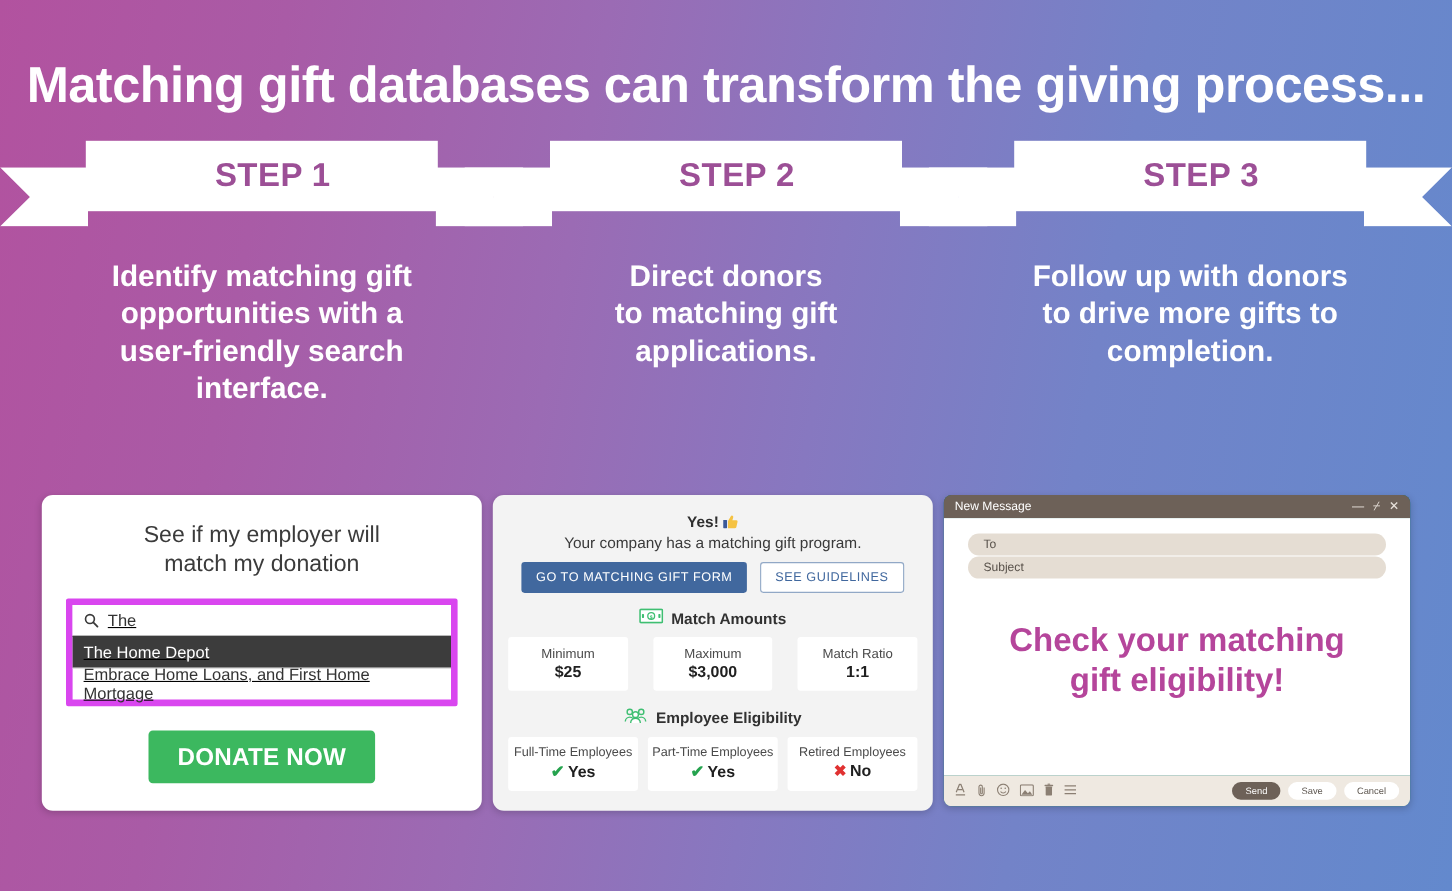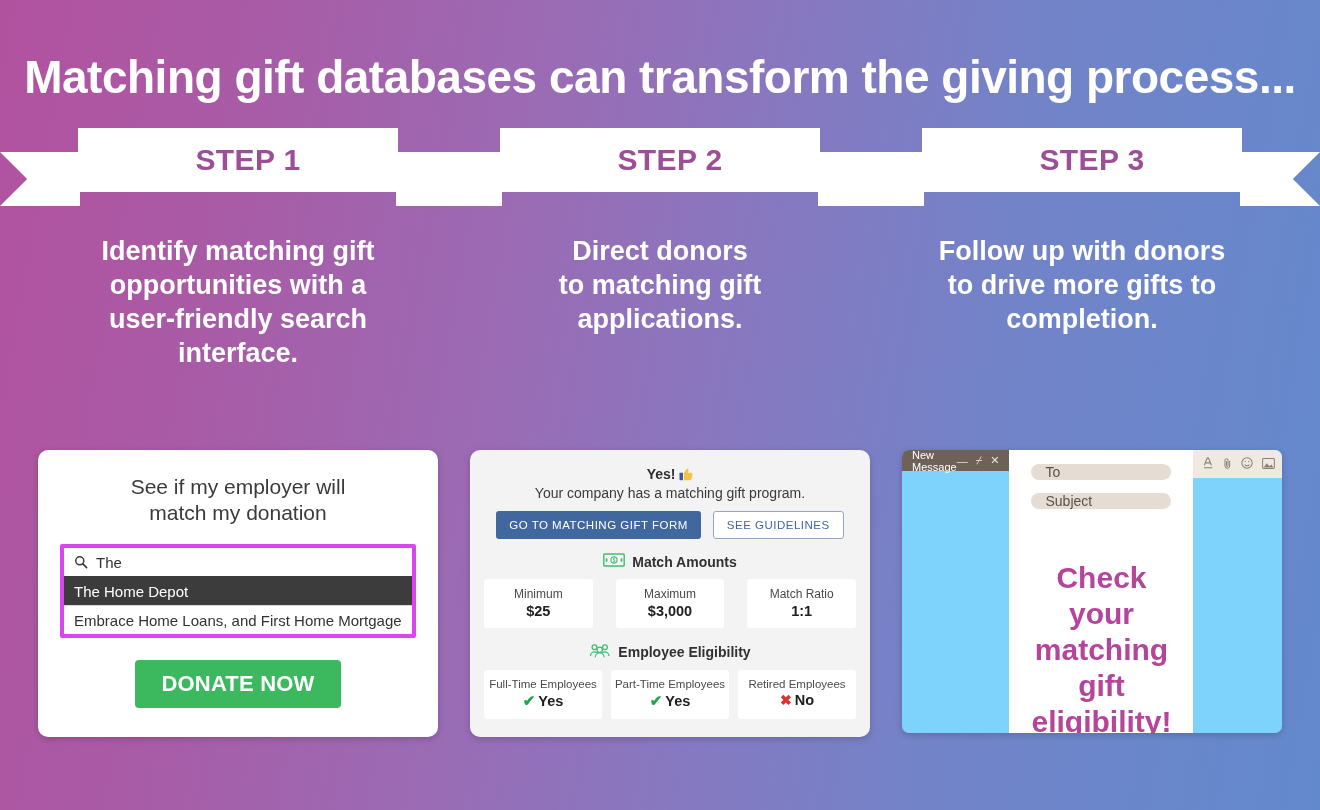--- a/index.html
+++ b/index.html
@@ -136,22 +136,23 @@
   }
   .search-title {
     text-align: center;
     color: #3b3b3b;
     font-size: 21px;
     line-height: 26px;
     margin-bottom: 18px;
     white-space: pre-line;
   }
   .search-box {
-    border: 4px solid #d946ef;
+    border: 6px solid #d946ef;
     border-radius: 2px;
+    text-decoration: underline;
   }
   .search-input-row {
     display: flex;
     align-items: center;
     height: 28px;
     padding: 0 10px;
     gap: 8px;
     background: #ffffff;
   }
   .search-icon { flex: 0 0 auto; line-height: 0; }
@@ -266,27 +267,27 @@
     text-align: center;
     padding: 8px 2px 9px 2px;
   }
   .elig-label { font-size: 11.5px; color: #4a4a4a; margin-bottom: 2px; }
   .elig-value { font-size: 14.5px; font-weight: bold; color: #202020; }
   .tick { color: #25a34e; margin-right: 3px; font-size: 15px; }
   .cross { color: #e03131; margin-right: 3px; font-size: 14px; font-weight: bold;}
 
   
   .card-mail {
-    width: 380px;
-    background: #7dd3fc;
+    width: 424px;
+    background: #0f766e;
     border-radius: 7px;
     box-shadow: 0 2px 7px rgba(0,0,0,0.18);
     overflow: hidden;
     display: flex;
-    flex-direction: row;
+    flex-direction: column;
     height: 283px;
   }
   .mail-titlebar {
     background: #6d6158;
     height: 21px;
     display: flex;
     align-items: center;
     padding: 0 10px;
     color: #ffffff;
   }
@@ -306,23 +307,23 @@
     display: flex;
     flex-direction: column;
   }
   .mail-field {
     background: #e5ddd3;
     border-radius: 11px;
     height: 20px;
     display: flex;
     align-items: center;
     padding: 0 14px;
-    font-size: 14px;
+    font-size: 11px;
     color: #59524b;
-    margin-bottom: 13px;
+    margin-bottom: 1px;
   }
   .mail-headline {
     text-align: center;
     color: #b5459b;
     font-weight: bold;
     font-size: 30px;
     line-height: 36px;
     margin-top: 38px;
     white-space: pre-line;
   }

